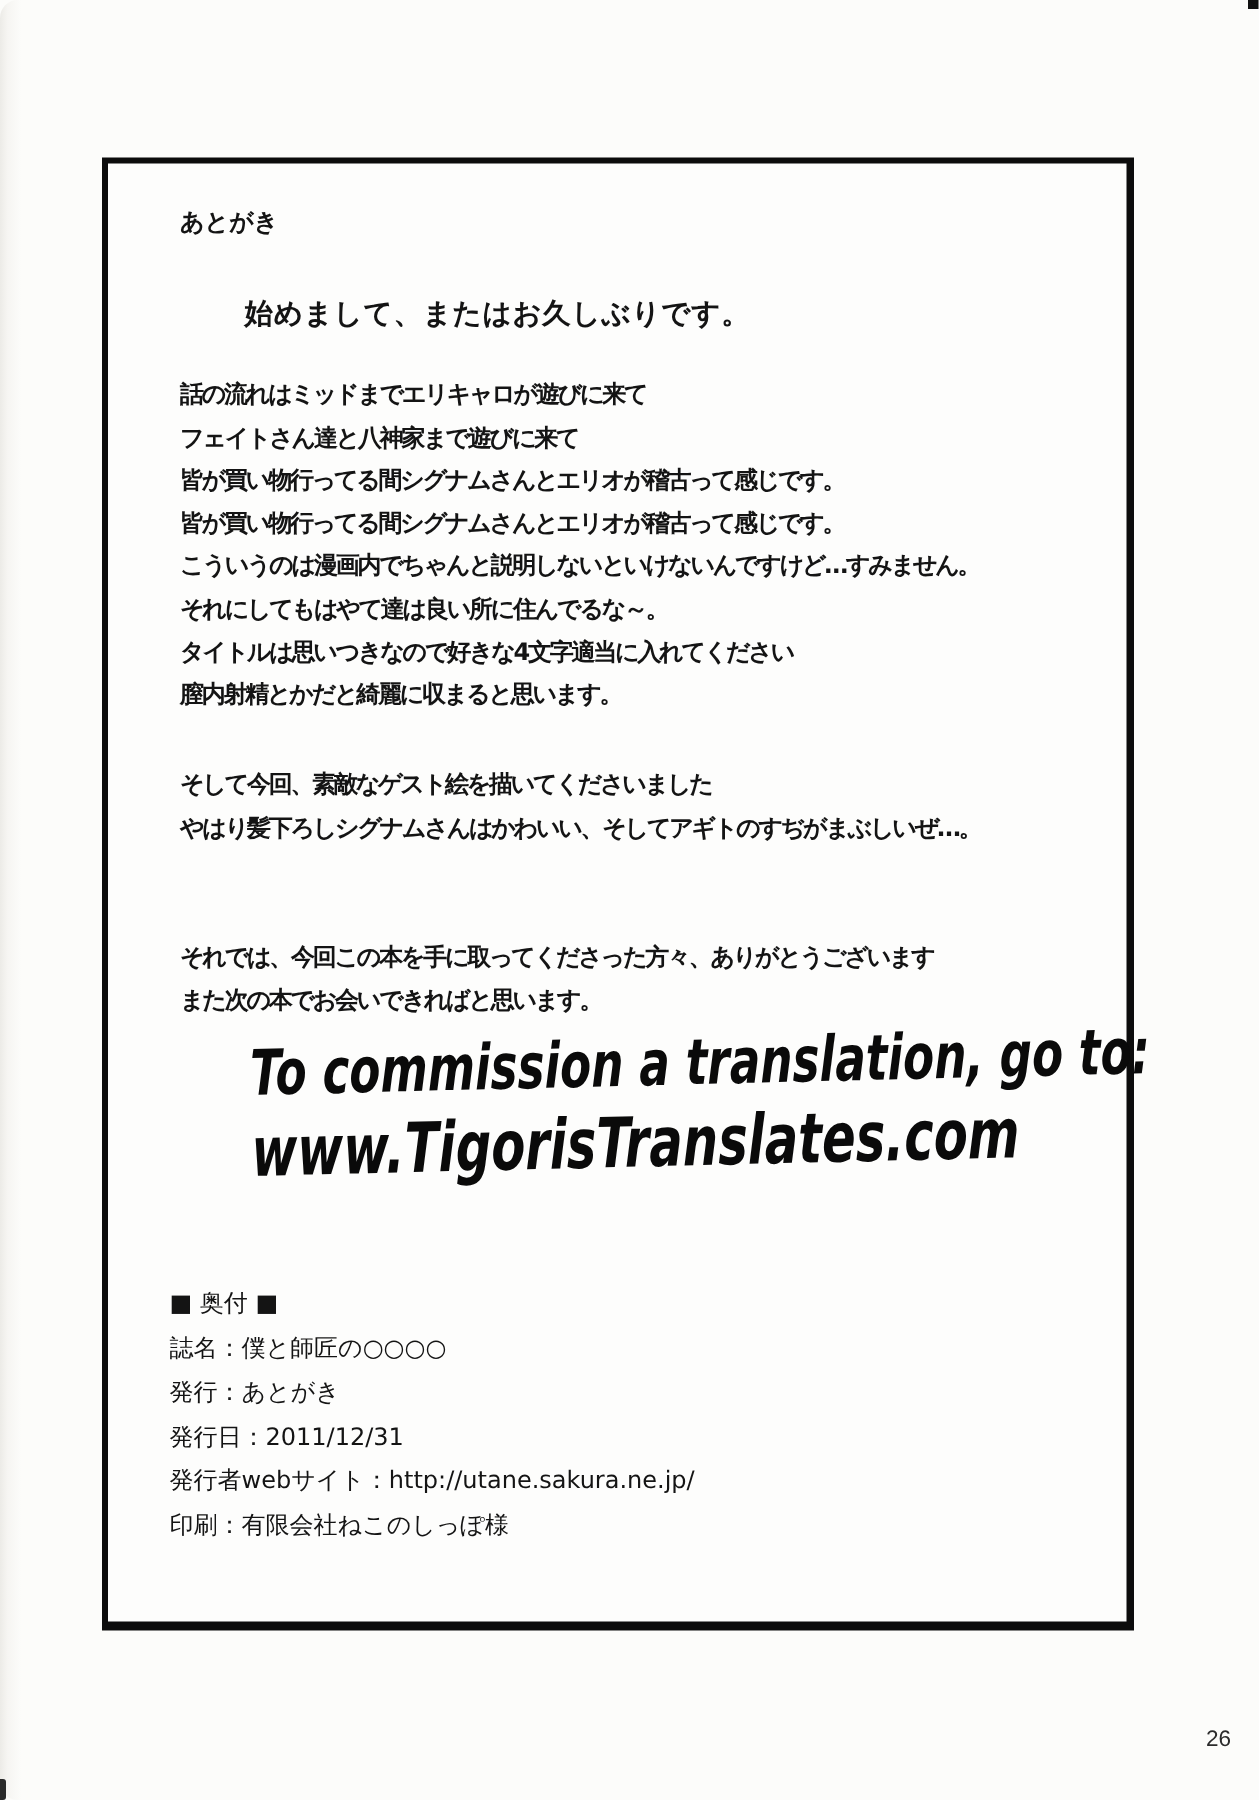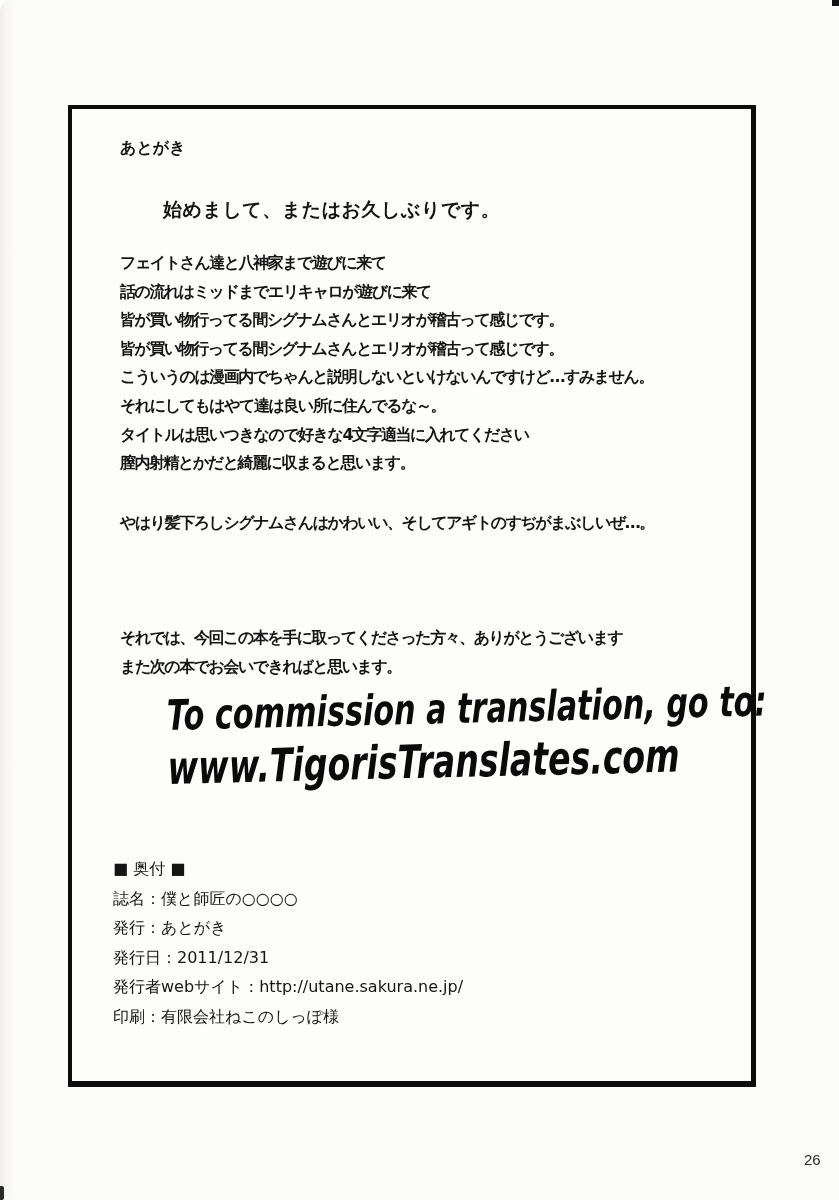--- a/index.html
+++ b/index.html
@@ -85,31 +85,32 @@
 
 <div class="scan-page">
 
   <div class="frame">
 
     <div class="jp heading">あとがき</div>
 
     <div class="jp greeting">始めまして、またはお久しぶりです。</div>
 
     <div class="jp para para-story">
+      <div>話の流れはミッドまでエリキャロが遊びに来て</div>
       <div>フェイトさん達と八神家まで遊びに来て</div>
-      <div>話の流れはミッドまでエリキャロが遊びに来て</div>
       <div>皆が買い物行ってる間シグナムさんとエリオが稽古って感じです。</div>
       <div>皆が買い物行ってる間シグナムさんとエリオが稽古って感じです。</div>
       <div>こういうのは漫画内でちゃんと説明しないといけないんですけど…すみません。</div>
       <div>それにしてもはやて達は良い所に住んでるな～。</div>
       <div>タイトルは思いつきなので好きな4文字適当に入れてください</div>
       <div>膣内射精とかだと綺麗に収まると思います。</div>
     </div>
 
     <div class="jp para para-guest">
+      <div>そして今回、素敵なゲスト絵を描いてくださいました</div>
       <div>やはり髪下ろしシグナムさんはかわいい、そしてアギトのすぢがまぶしいぜ…。</div>
     </div>
 
     <div class="jp para para-closing">
       <div>それでは、今回この本を手に取ってくださった方々、ありがとうございます</div>
       <div>また次の本でお会いできればと思います。</div>
     </div>
 
     <div class="commission">
       <div class="line1">To commission a translation, go to:</div>

